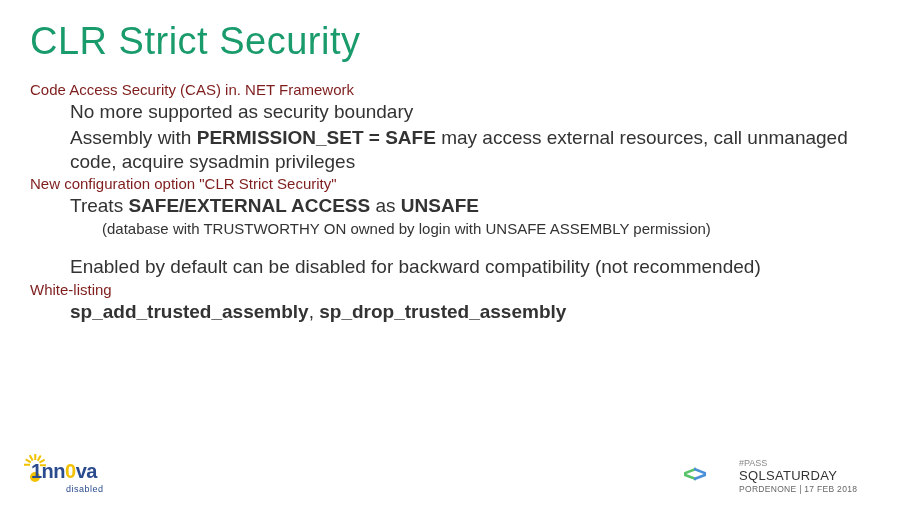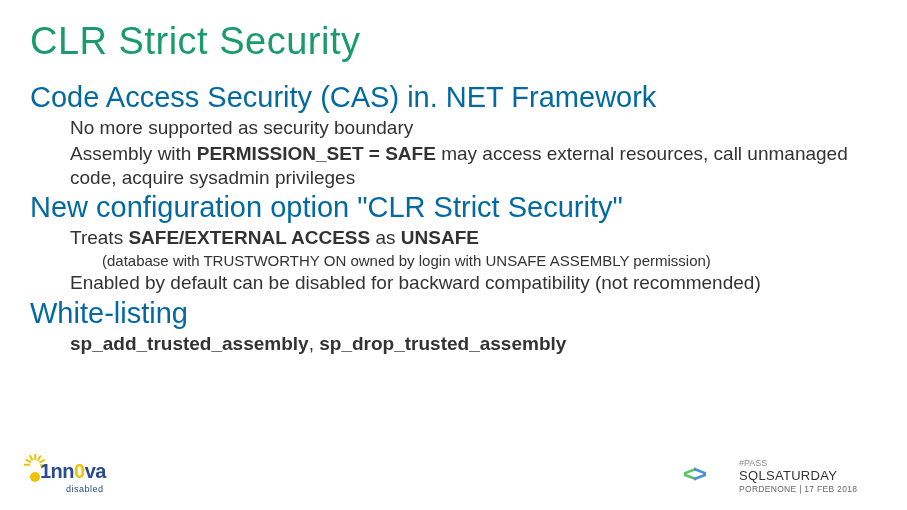--- a/index.html
+++ b/index.html
@@ -1,29 +1,29 @@
 <!DOCTYPE html>
 <html><head>
 <meta charset="utf-8">
 <style>
   * { margin: 0; padding: 0; box-sizing: border-box; }
   html, body { width: 907px; height: 510px; background: #fff; font-family: "Segoe UI", Arial, sans-serif; color: #222; }
   .slide { position: relative; width: 907px; height: 510px; padding: 20px 30px 0 30px; }
   .title { color: #1a9b6c; font-size: 38px; font-weight: 400; letter-spacing: 0.5px; margin-bottom: 18px; }
-  .h2 { font-size: 29px; font-weight: 400; color: #0369a1; margin-top: 0; margin-bottom: 2px; }
+  .h2 { font-size: 15px; font-weight: 400; color: #7f1d1d; margin-top: 0; margin-bottom: 2px; }
   .body { font-size: 19px; line-height: 1.25; color: #333; margin-left: 40px; margin-bottom: 2px; }
-  .note { font-size: 15px; color: #333; margin-left: 72px; margin-top: 2px; margin-bottom: 2px; }
+  .note { font-size: 15px; color: #333; margin-left: 72px; margin-top: 2px; margin-bottom: 18px; }
   b { font-weight: 700; }
   .footer { position: absolute; left: 0; right: 0; bottom: 10px; height: 56px; }
   .logo-left { position: absolute; left: 24px; bottom: 0; width: 106px; height: 46px; }
   .logo-right { position: absolute; right: 24px; bottom: 0; width: 200px; height: 46px; }
   .inn-sun { position: absolute; left: 0; top: 6px; width: 22px; height: 22px; }
   .inn-ray { position: absolute; left: 50%; top: 50%; width: 1.5px; height: 6px; background: #f2c100; transform-origin: center 11px; }
   .inn-core { position: absolute; left: 6px; top: 12px; width: 10px; height: 10px; border-radius: 50%; background: #f2c100; }
-  .inn-text { position: absolute; left: 16px; top: 6px; font-size: 20px; font-weight: 700; color: #2a4b8d; letter-spacing: -0.5px; }
+  .inn-text { position: absolute; left: 7px; top: 6px; font-size: 20px; font-weight: 700; color: #2a4b8d; letter-spacing: -0.5px; }
   .inn-text .zero { color: #f2c100; }
   .inn-sub { position: absolute; left: 42px; top: 30px; font-size: 9px; color: #2a4b8d; letter-spacing: 0.5px; }
   .sqlsat-chevrons { position: absolute; left: 0; top: 8px; }
   .chev { display: inline-block; font-size: 24px; font-weight: 700; line-height: 1; }
   .chev.green { color: #59c36a; margin-right: -4px; }
   .chev.blue { color: #4a90d9; }
   .sqlsat-pass { position: absolute; left: 56px; top: 4px; font-size: 9px; color: #888; text-align: right; }
   .sqlsat-main { position: absolute; left: 56px; top: 14px; font-size: 13px; font-weight: 400; color: #333; letter-spacing: 0.3px; }
   .sqlsat-sub { position: absolute; left: 56px; top: 30px; font-size: 8.5px; color: #666; letter-spacing: 0.3px; }
 </style>

